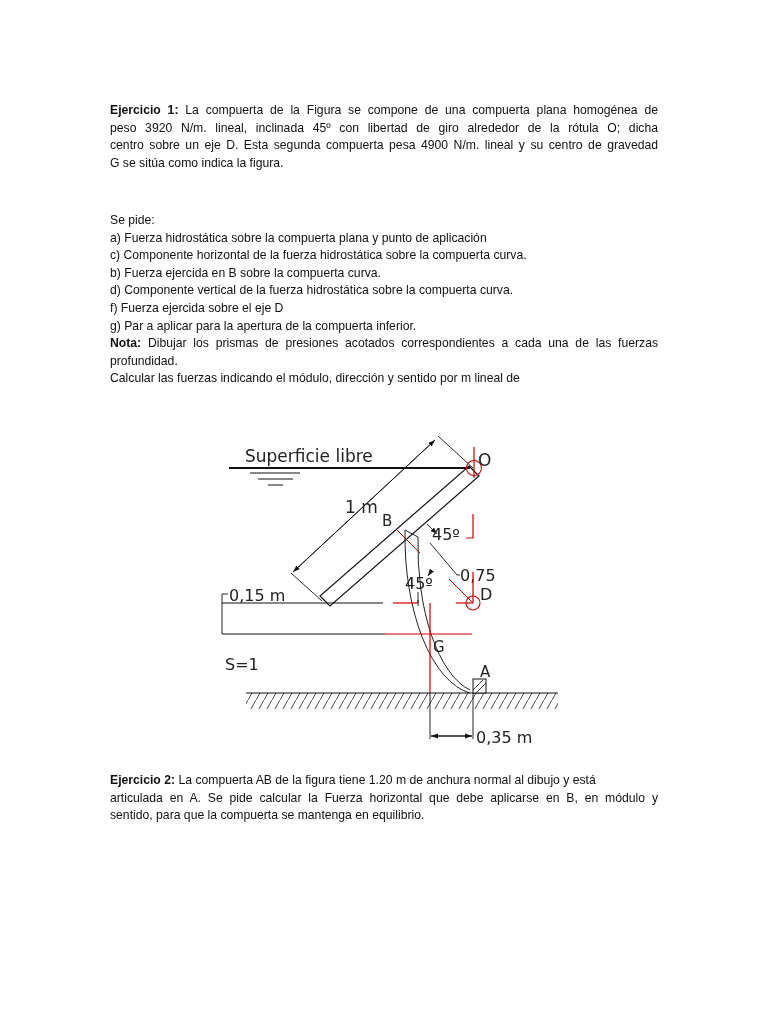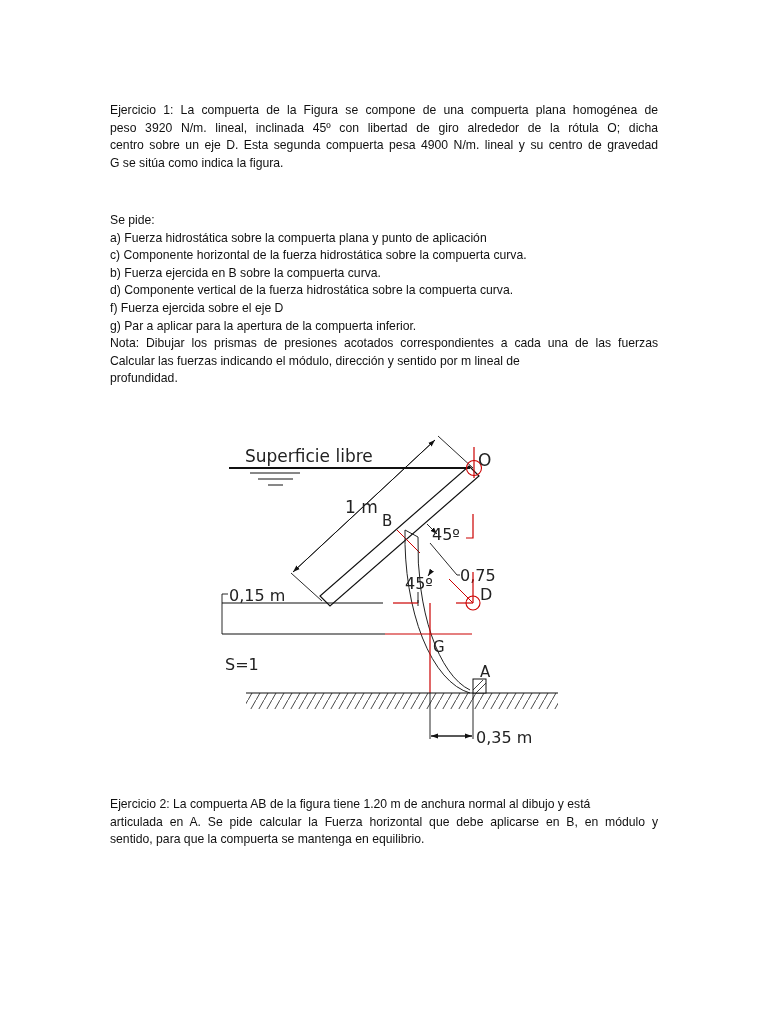--- a/index.html
+++ b/index.html
@@ -1,23 +1,23 @@
 <!DOCTYPE html>
 <html><head>
 <meta charset="utf-8">
 <style>
   html,body{margin:0;padding:0;background:#ffffff;}
   body{width:768px;height:1024px;position:relative;overflow:hidden;font-family:"Liberation Sans","DejaVu Sans",sans-serif;color:#111;}
   .para{position:absolute;left:110px;width:548px;font-size:12.2px;line-height:17.6px;}
   .line{display:block;white-space:nowrap;}
   .jline{display:block;text-align:justify;text-align-last:justify;}
-  b{font-weight:normal;}
+  b{font-weight:bold;}
   #ex1{top:102px;}
   #ask{top:212px;}
-  #ex2{top:796px;}
+  #ex2{top:772px;}
   #fig{position:absolute;left:0;top:0;width:768px;height:1024px;}
   .cad{font-family:"DejaVu Sans",sans-serif;fill:#222;}
 </style>
 </head>
 <body>
 
 <div class="para" id="ex1">
   <span class="jline"><b>Ejercicio 1:</b><span> La compuerta de la Figura se compone de una compuerta plana homogénea de</span></span>
   <span class="jline">peso 3920 N/m. lineal, inclinada 45º con libertad de giro alrededor de la rótula O; dicha</span>
   <span class="jline">centro sobre un eje D. Esta segunda compuerta pesa 4900 N/m. lineal y su centro de gravedad</span>
@@ -26,22 +26,22 @@
 
 <div class="para" id="ask">
   <span class="line">Se pide:</span>
   <span class="line">a) Fuerza hidrostática sobre la compuerta plana y punto de aplicación</span>
   <span class="line">c) Componente horizontal de la fuerza hidrostática sobre la compuerta curva.</span>
   <span class="line">b) Fuerza ejercida en B sobre la compuerta curva.</span>
   <span class="line">d) Componente vertical de la fuerza hidrostática sobre la compuerta curva.</span>
   <span class="line">f) Fuerza ejercida sobre el eje D</span>
   <span class="line">g) Par a aplicar para la apertura de la compuerta inferior.</span>
   <span class="jline"><b>Nota:</b><span> Dibujar los prismas de presiones acotados correspondientes a cada una de las fuerzas</span></span>
+  <span class="line">profundidad.</span>
   <span class="line">Calcular las fuerzas indicando el módulo, dirección y sentido por m lineal de</span>
-  <span class="line">profundidad.</span>
 </div>
 
 <svg id="fig" viewBox="0 0 768 1024" xmlns="http://www.w3.org/2000/svg">
   <defs>
     <pattern id="hatch" width="8" height="14" patternUnits="userSpaceOnUse">
       <line x1="0" y1="14" x2="8" y2="0" stroke="#333" stroke-width="0.9"></line>
     </pattern>
     <marker id="arr" markerWidth="8" markerHeight="8" refX="7" refY="4" orient="auto" markerUnits="userSpaceOnUse">
       <path d="M0,1.5 L7,4 L0,6.5 Z" fill="#111"></path>
     </marker>

